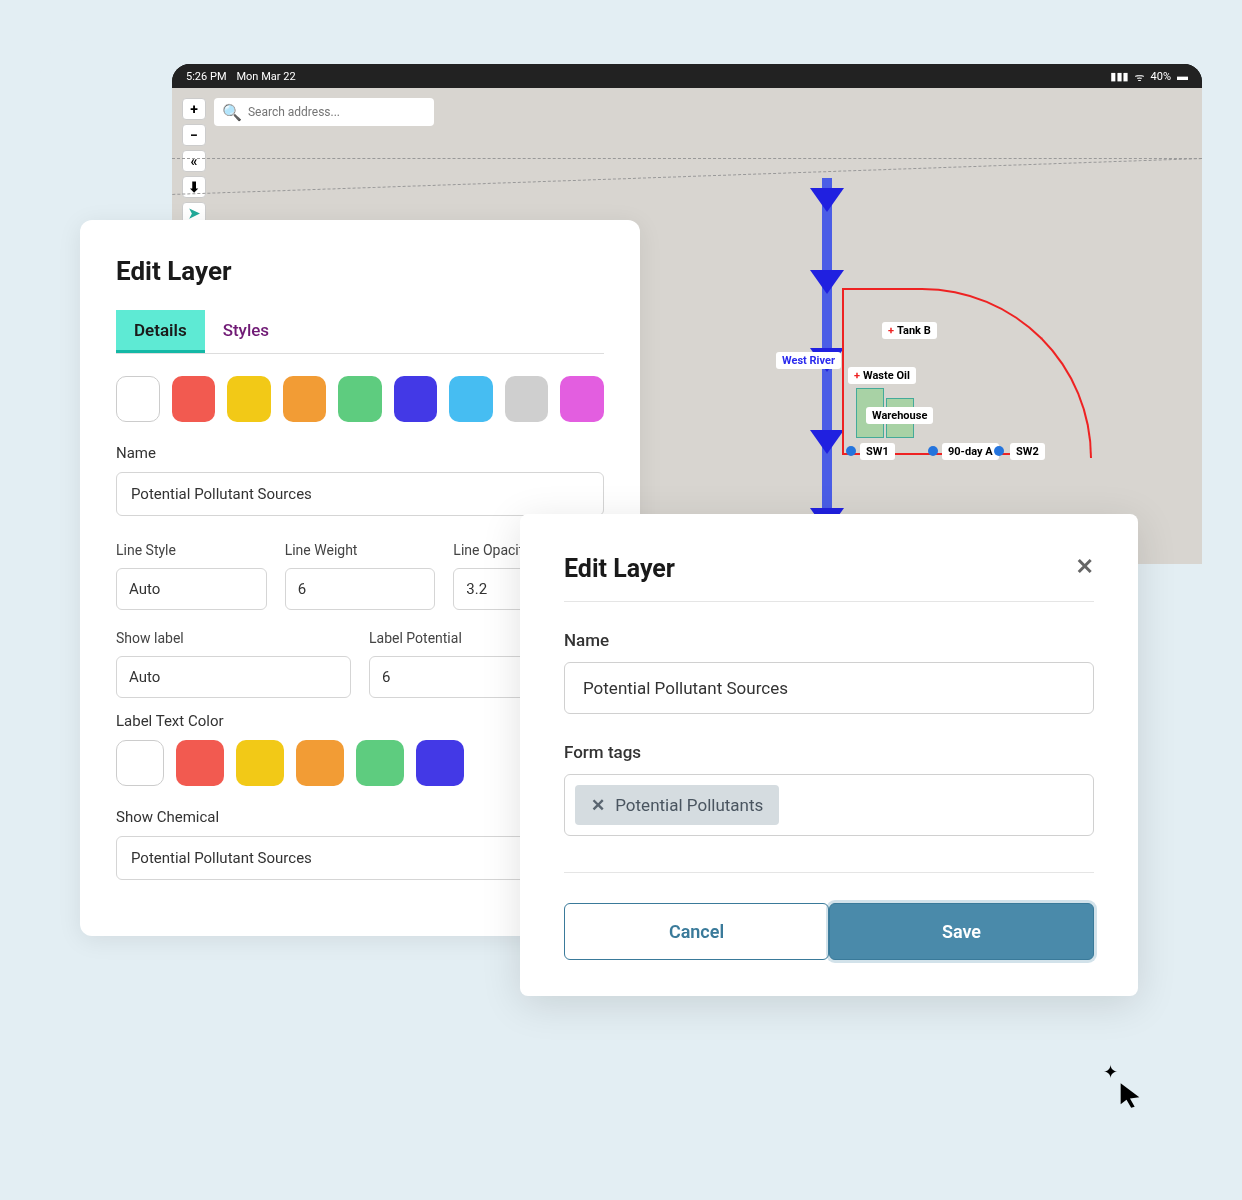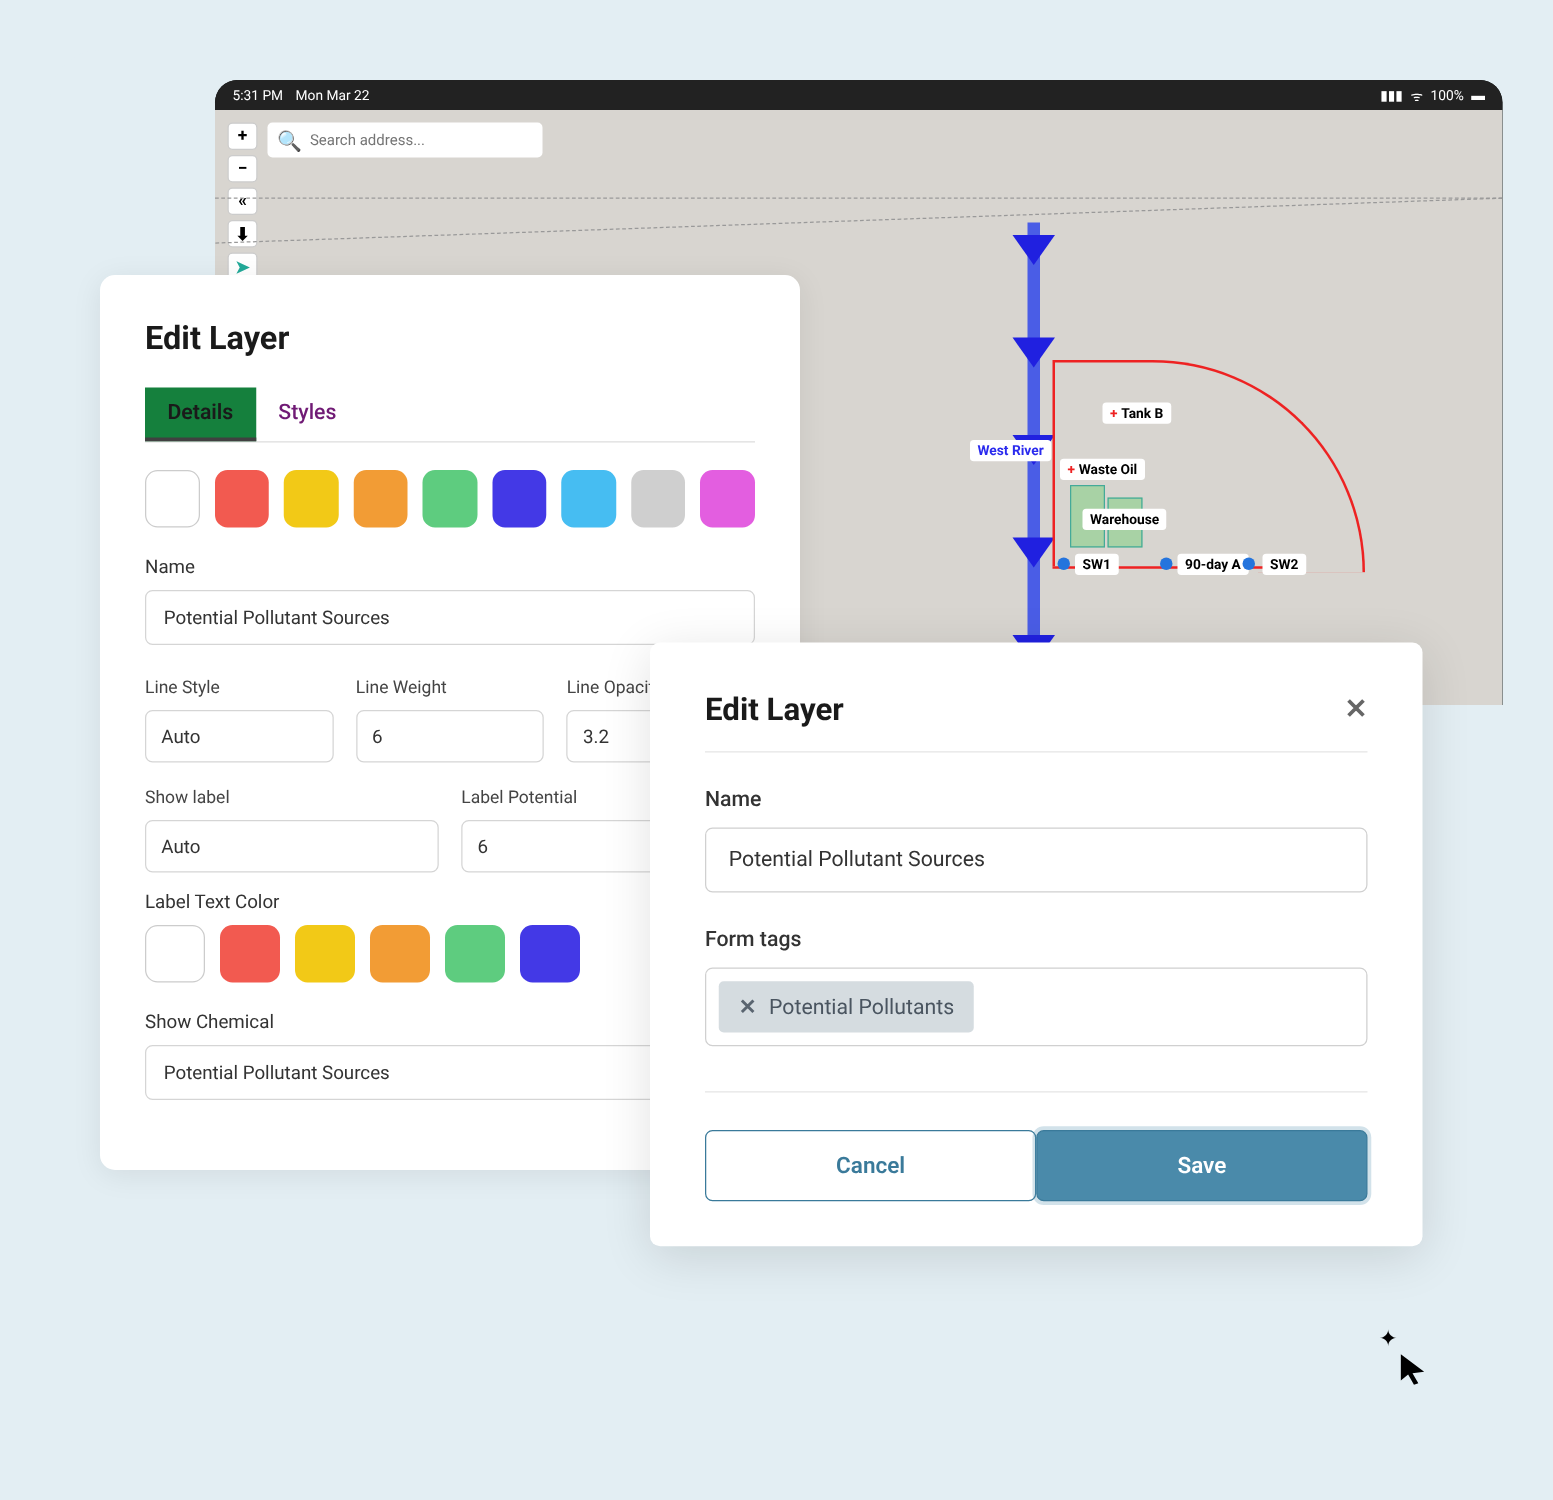--- a/index.html
+++ b/index.html
@@ -29,21 +29,21 @@
     .map-label.blue { color: #2a2aee; }
     .map-label .plus { color: #ee2222; font-weight: bold; margin-right: 3px; }
     .dot-blue { position: absolute; width: 10px; height: 10px; background: #2474dd; border-radius: 50%; }
     .green-box { position: absolute; width: 28px; height: 50px; background: #90d090aa; border: 1px solid #4a9; }
     
     
     .panel-left { position: absolute; left: 40px; top: 180px; width: 560px; background: #fff; border-radius: 12px; padding: 36px; box-shadow: 0 4px 24px rgba(0,0,0,0.08); }
     .panel-title { font-size: 26px; font-weight: 700; color: #1a1a1a; margin-bottom: 24px; }
     .tabs { display: flex; gap: 0; border-bottom: 1px solid #ddd; margin-bottom: 22px; }
     .tab { padding: 10px 18px; font-size: 17px; color: #701a75; cursor: pointer; font-weight: 500; }
-    .tab.active { color: #1a1a1a; border-bottom: 3px solid #404040; background: #15803d; font-weight: 600; }
+    .tab.active { color: #1a1a1a; border-bottom: 3px solid #14b8a6; background: #5eead4; font-weight: 600; }
     .field-label { font-size: 15px; color: #333; margin-bottom: 10px; margin-top: 6px; }
     .field-label.small { font-size: 14px; color: #444; }
     .swatch-row { display: flex; gap: 12px; margin-bottom: 22px; }
     .swatch { width: 48px; height: 46px; border-radius: 10px; cursor: pointer; }
     .swatch.outlined { border: 1.5px solid #ccc; background: #fff; }
     .text-input { width: 100%; padding: 12px 14px; border: 1px solid #d5d5d5; border-radius: 6px; font-size: 15px; color: #333; outline: none; margin-bottom: 20px; }
     .row3 { display: flex; gap: 18px; margin-bottom: 14px; }
     .row3 .col { flex: 1; }
     .sel { width: 100%; padding: 11px 12px; border: 1px solid #d5d5d5; border-radius: 6px; font-size: 15px; color: #333; background: #fff; }
     .row2 { display: flex; gap: 18px; margin-bottom: 14px; }
@@ -72,27 +72,27 @@
     .cursor-click::before { content: '✦'; font-size: 18px; color: #000; }
   </style>
 </head>
 <body>
 
 <div class="stage">
 
   <div class="tablet">
     <div class="statusbar">
       <div class="statusbar-left">
-        <span>5:31 PM</span>
+        <span>5:26 PM</span>
         <span>Mon Mar 22</span>
       </div>
       <div class="statusbar-right">
         <span>▮▮▮</span>
         <span>ᯤ</span>
-        <span>100%</span>
+        <span>40%</span>
         <span>▬</span>
       </div>
     </div>
     <div class="map-area">
       <div class="map-toolbar">
         <div class="map-btn">+</div>
         <div class="map-btn">−</div>
         <div class="map-btn">«</div>
         <div class="map-btn">⬇</div>
         <div class="map-btn" style="color:#2a9">➤</div>

